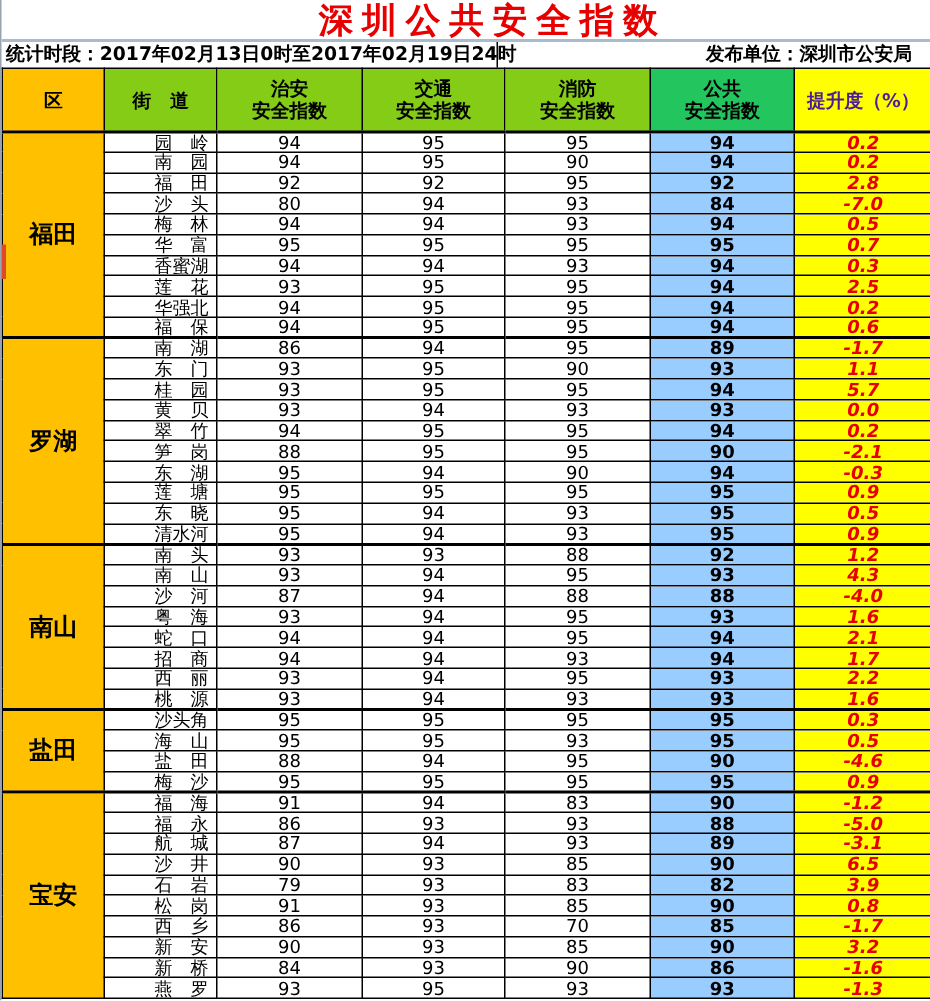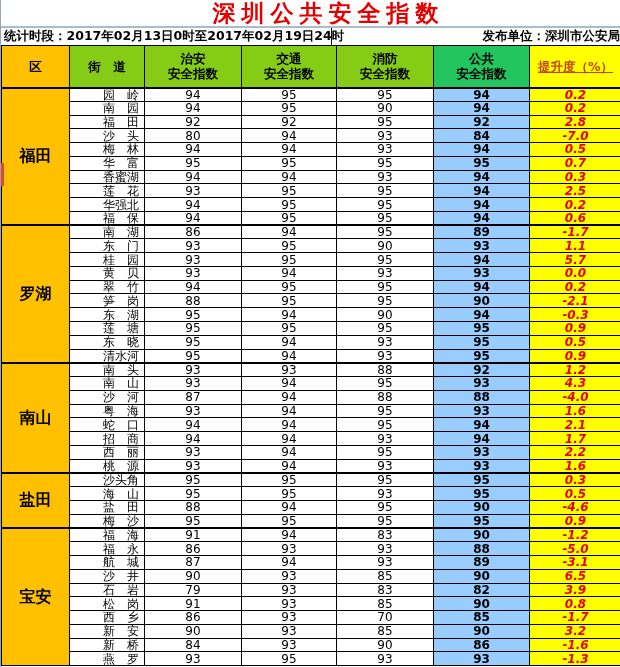--- a/index.html
+++ b/index.html
@@ -9,29 +9,29 @@
            border-left:1px solid #9aa4ae; }
   
   .title-bar { height:28px; display:flex; align-items:center; justify-content:center;
                border-bottom:2px solid #a9bccd;padding-left:36px; }
   .title-bar .t { color:#e60000; font-size:23px; font-weight:bold; letter-spacing:6px; }
   
   .stats-bar { height:17px; display:flex; align-items:center; font-size:12.5px; font-weight:bold; color:#000; }
   .stats-left  { width:331px; height:100%; display:flex; align-items:center; padding-left:3px;
                  border-right:1px solid #000; white-space:nowrap; }
   .stats-right { flex:1; height:100%; display:flex; align-items:center; justify-content:flex-end;
-                 padding-right:0; white-space:nowrap; }
+                 padding-right:12px; white-space:nowrap; }
   
   table { width:620px; border-collapse:collapse; table-layout:fixed; }
   th, td { border:1px solid #000; text-align:center; vertical-align:middle; overflow:hidden; white-space:nowrap; }
   thead tr { height:42px; }
   th { font-size:12.5px; font-weight:bold; background:#84cc16; line-height:15px; }
   th.h-district { background:#ffc000; }
   th.h-public   { background:#22c55e; }
-  th.h-lift     { background:#ffff00; color:#c2410c;text-decoration:underline; }
+  th.h-lift     { background:#ffff00; color:#4c1d95; }
   tbody tr { height:13.78px; }
   tbody tr.group-start td { border-top:2px solid #000; }
   td { font-size:11.5px; line-height:1; }
   td.district { background:#ffc000; font-size:16px; font-weight:bold;text-align:center; }
   td.street   { font-size:12px;padding-left:28px; }
   td.num      { font-size:12px; }
   td.public   { background:#99ccff; font-size:12px; font-weight:bold; }
   td.lift     { background:#ffff00; font-size:12px; font-weight:bold; color:#e60000;font-style:italic; }
   
   .left-mark { position:absolute; left:0; top:163px; width:3px; height:23px; background:#e0482a; }

